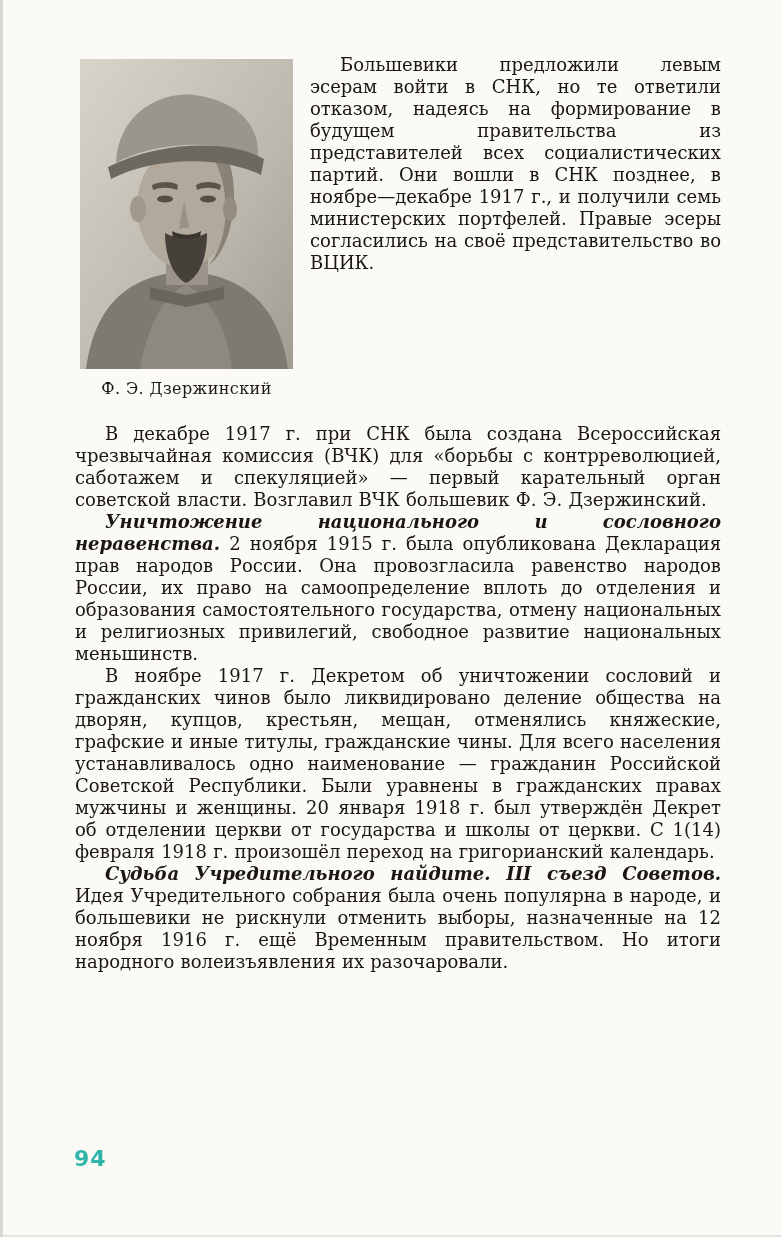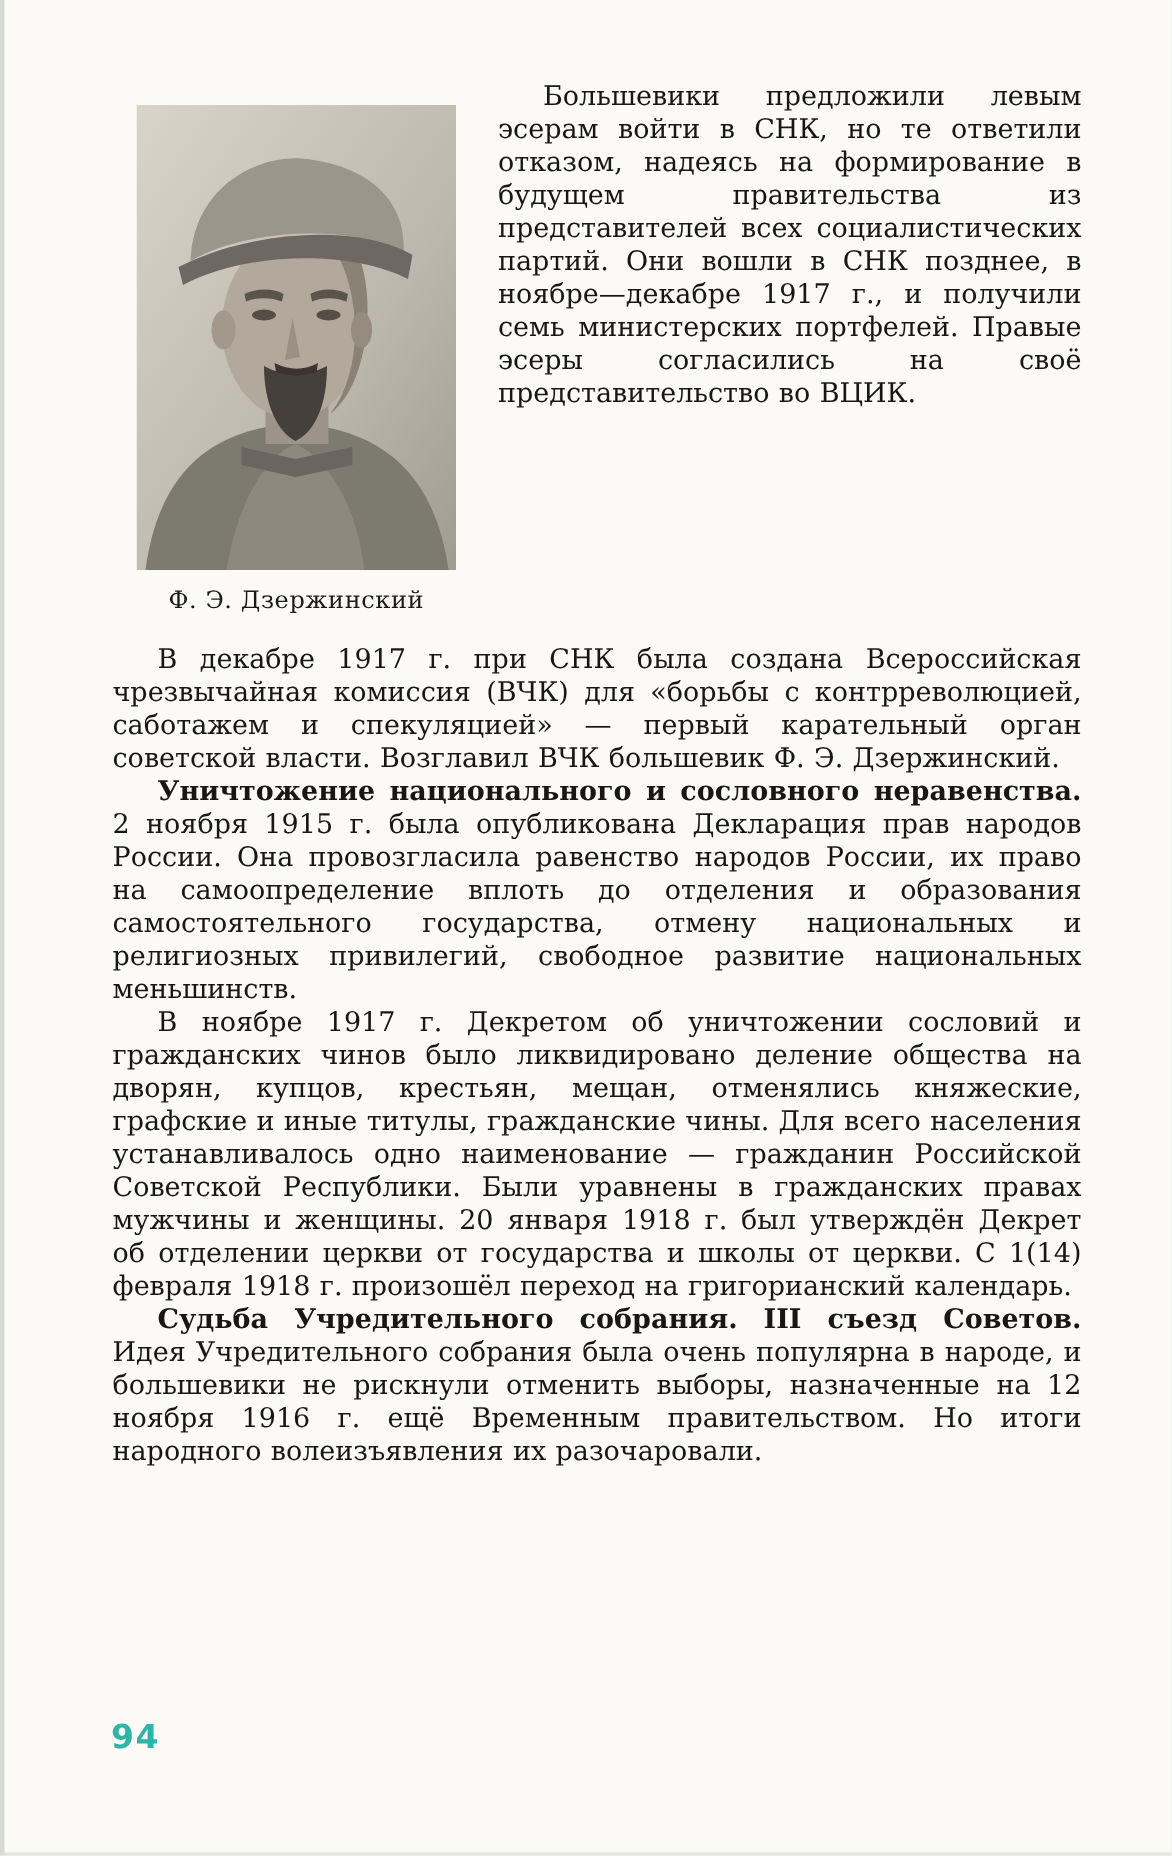--- a/index.html
+++ b/index.html
@@ -23,21 +23,21 @@
     left: 75px;
     top: 54px;
     width: 646px;
   }
   .top-section {
     display: flex;
     gap: 12px;
     align-items: flex-start;
   }
   .photo-block {
-    margin: 16px;
+    margin: 5px;
     flex: 0 0 213px;
     width: 213px;
   }
   .photo-block svg {
     display: block;
     width: 213px;
     height: 310px;
   }
   .photo-caption {
     display: block;
@@ -58,24 +58,25 @@
     text-align: justify;
     text-indent: 30px;
     hyphens: auto;
     -webkit-hyphens: auto;
     word-spacing: 0.5px;
   }
   p.noindent {
     text-indent: 0;
   }
   .body-text {
-    margin-top: 4px;
+    margin-top: 20px;
   }
   p.para b {
     font-weight: bold;
+    font-style: italic;
   }
   .page-number {
     position: absolute;
     left: 74px;
     top: 1146px;
     font-family: "DejaVu Sans", "Liberation Sans", sans-serif;
     font-size: 22px;
     font-weight: 700;
     letter-spacing: 1px;
     color: #2fb4a8;
@@ -135,19 +136,19 @@
       <div class="col-text">
         <p class="para">Большевики предложили левым эсерам войти в СНК, но те ответили отказом, надеясь на формирование в будущем правительства из представителей всех социалистических партий. Они вошли в СНК позднее, в ноябре—декабре 1917 г., и получили семь министерских портфелей. Правые эсеры согласились на своё представительство во ВЦИК.</p>
       </div>
 
     </div>
 
     <div class="body-text">
       <p class="para">В декабре 1917 г. при СНК была создана Всероссийская чрезвычайная комиссия (ВЧК) для «борьбы с контрреволюцией, саботажем и спекуляцией» — первый карательный орган советской власти. Возглавил ВЧК большевик Ф. Э. Дзержинский.</p>
       <p class="para"><b>Уничтожение национального и сословного неравенства.</b><span> 2 ноября 1915 г. была опубликована Декларация прав народов России. Она провозгласила равенство народов России, их право на самоопределение вплоть до отделения и образования самостоятельного государства, отмену национальных и религиозных привилегий, свободное развитие национальных меньшинств.</span></p>
       <p class="para">В ноябре 1917 г. Декретом об уничтожении сословий и гражданских чинов было ликвидировано деление общества на дворян, купцов, крестьян, мещан, отменялись княжеские, графские и иные титулы, гражданские чины. Для всего населения устанавливалось одно наименование — гражданин Российской Советской Республики. Были уравнены в гражданских правах мужчины и женщины. 20 января 1918 г. был утверждён Декрет об отделении церкви от государства и школы от церкви. С 1(14) февраля 1918 г. произошёл переход на григорианский календарь.</p>
-      <p class="para"><b>Судьба Учредительного собрания. III съезд Советов.</b><span> Идея Учредительного собрания была очень популярна в народе, и большевики не рискнули отменить выборы, назначенные на 12 ноября 1916 г. ещё Временным правительством. Но итоги народного волеизъявления их разочаровали.</span></p>
+      <p class="para"><b>Судьба Учредительного найдите. III съезд Советов.</b><span> Идея Учредительного собрания была очень популярна в народе, и большевики не рискнули отменить выборы, назначенные на 12 ноября 1916 г. ещё Временным правительством. Но итоги народного волеизъявления их разочаровали.</span></p>
     </div>
 
   </div>
 
   <div class="page-number">94</div>
 </div>
 
 </body></html>

